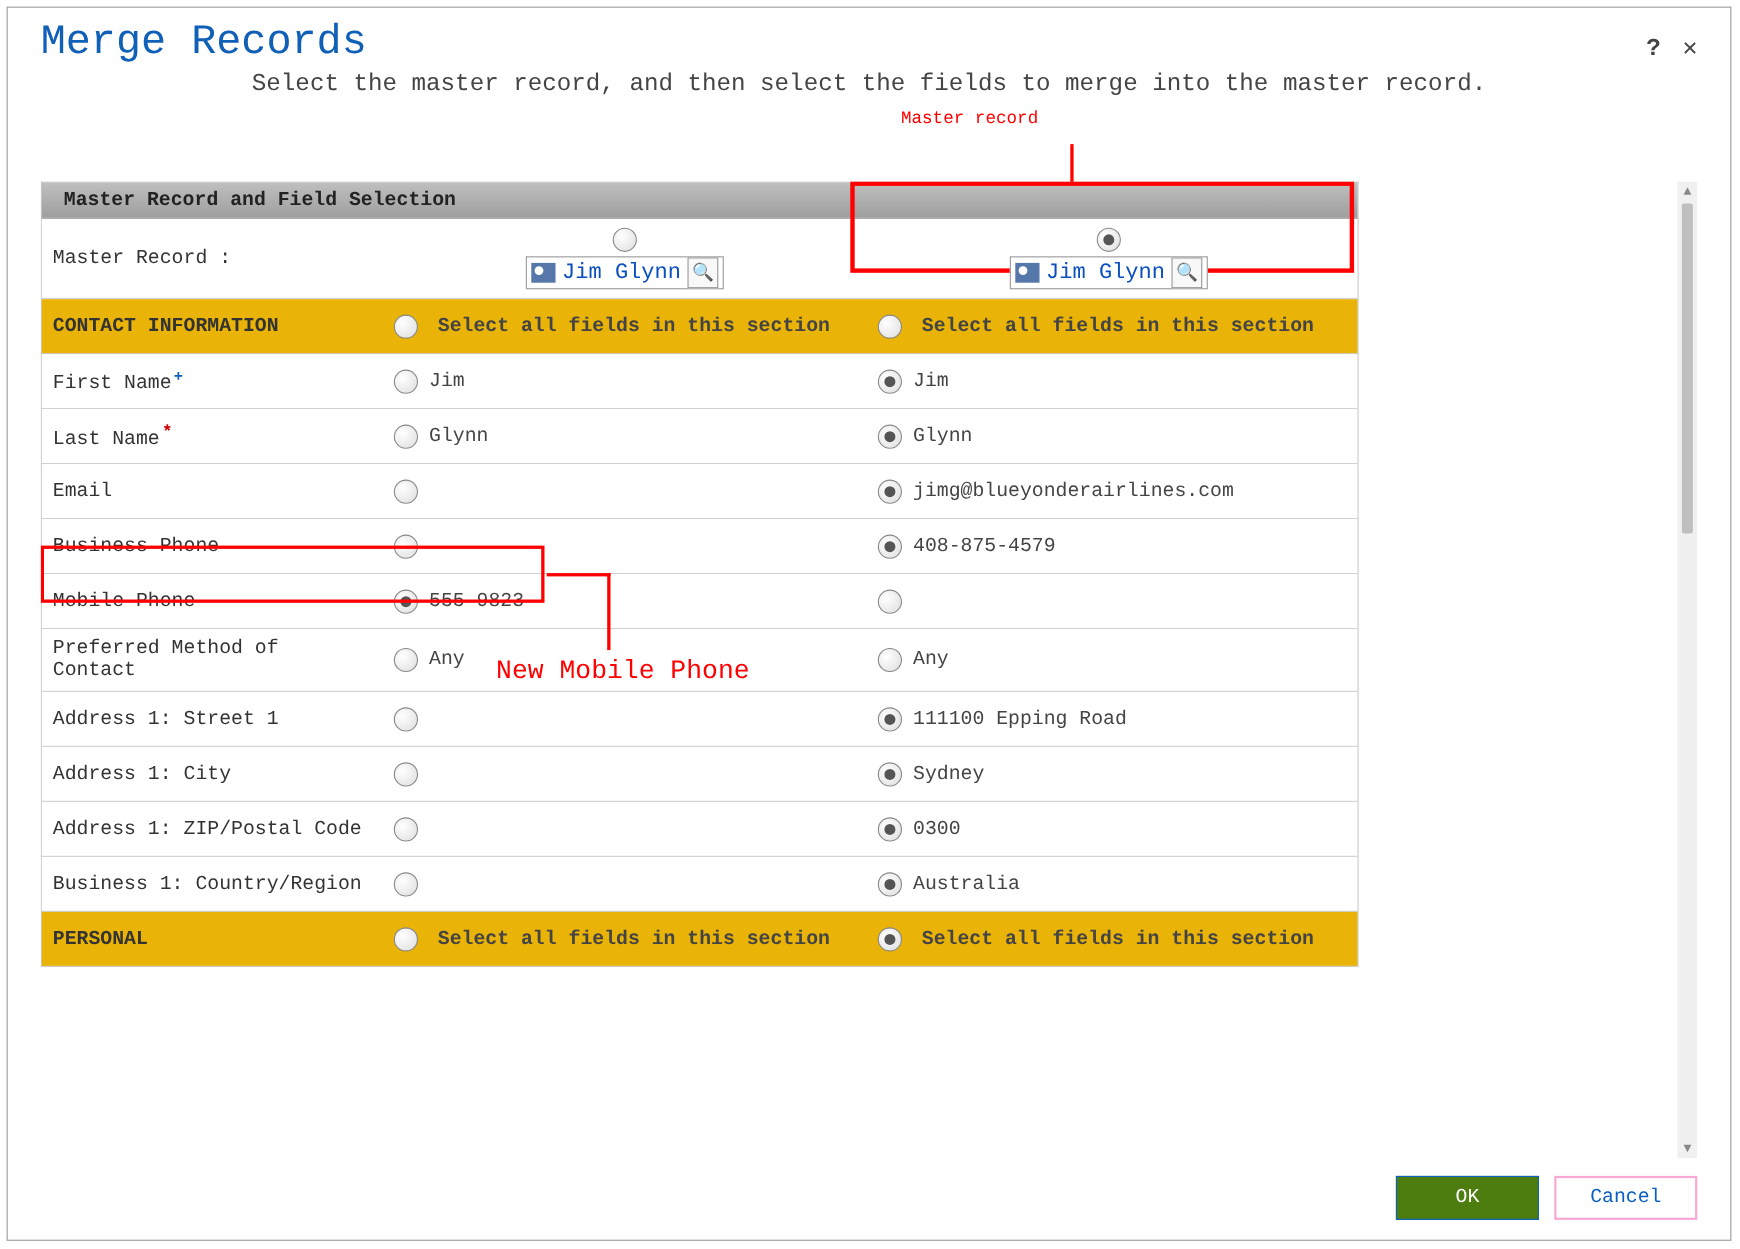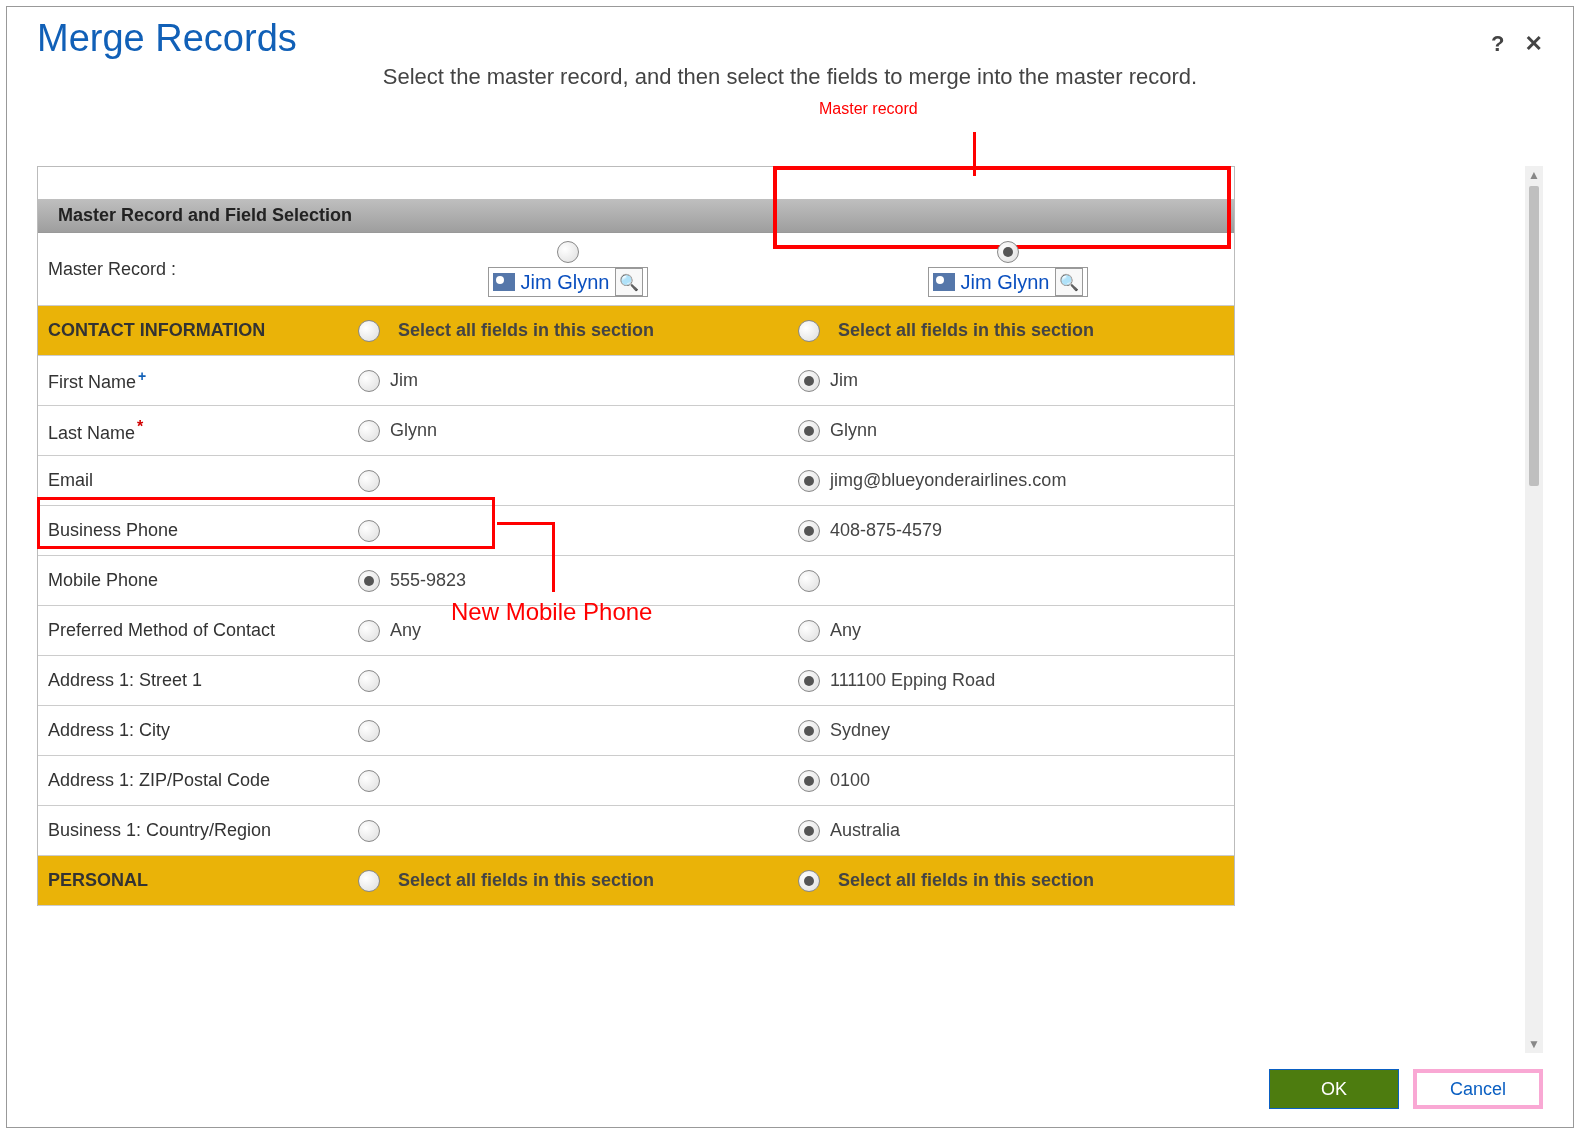--- a/index.html
+++ b/index.html
@@ -11,20 +11,21 @@
     font-size: 16px;
   }
   .dialog {
     border: 1px solid #999;
     margin: 6px;
     width: 1568px;
     height: 1122px;
     position: relative;
     display: flex;
     flex-direction: column;
+    font-family: Liberation Mono, monospace;
   }
   .dialog-header {
     display: flex;
     align-items: flex-start;
     padding: 10px 30px 0 30px;
   }
   .dialog-title {
     font-size: 38px;
     color: #1160B7;
     font-weight: 400;
@@ -100,21 +101,20 @@
     width: 1198px;
   }
   .grid-header {
     background: #A0A0A0;
     background: linear-gradient(#bfbfbf,#9e9e9e);
     color: #222;
     font-weight: bold;
     font-size: 18px;
     padding: 6px 20px;
     border-bottom: 1px solid #999;
-    margin-top: 32px;
   }
   .row {
     display: grid;
     grid-template-columns: 310px 440px 440px;
     border-bottom: 1px solid #ccc;
     min-height: 50px;
     align-items: center;
     background: #fff;
   }
   .row.section {
@@ -245,21 +245,21 @@
     cursor: pointer;
   }
   .btn-primary {
     background: #4d7c0f;
     color: #fff;
     border: 1px solid #0A5FC2;
   }
   .btn-secondary {
     background: #fff;
     color: #0A5FC2;
-    border: 4px solid #f9a8d4;
+    border: 2px solid #f9a8d4;
   }
 </style>
 </head>
 <body>
 
 <div class="dialog">
 
   <div class="dialog-header">
     <h1 class="dialog-title">Merge Records</h1>
     <div class="dialog-header-icons">
@@ -403,21 +403,21 @@
             </div>
           </div>
           <div class="row">
             <div class="label-cell">Address 1: ZIP/Postal Code</div>
             <div class="val-cell">
               <span class="radio"></span>
               <span></span>
             </div>
             <div class="val-cell">
               <span class="radio selected"></span>
-              <span>0100</span>
+              <span>0300</span>
             </div>
           </div>
           <div class="row">
             <div class="label-cell">Business 1: Country/Region</div>
             <div class="val-cell">
               <span class="radio"></span>
               <span></span>
             </div>
             <div class="val-cell">
               <span class="radio selected"></span>

